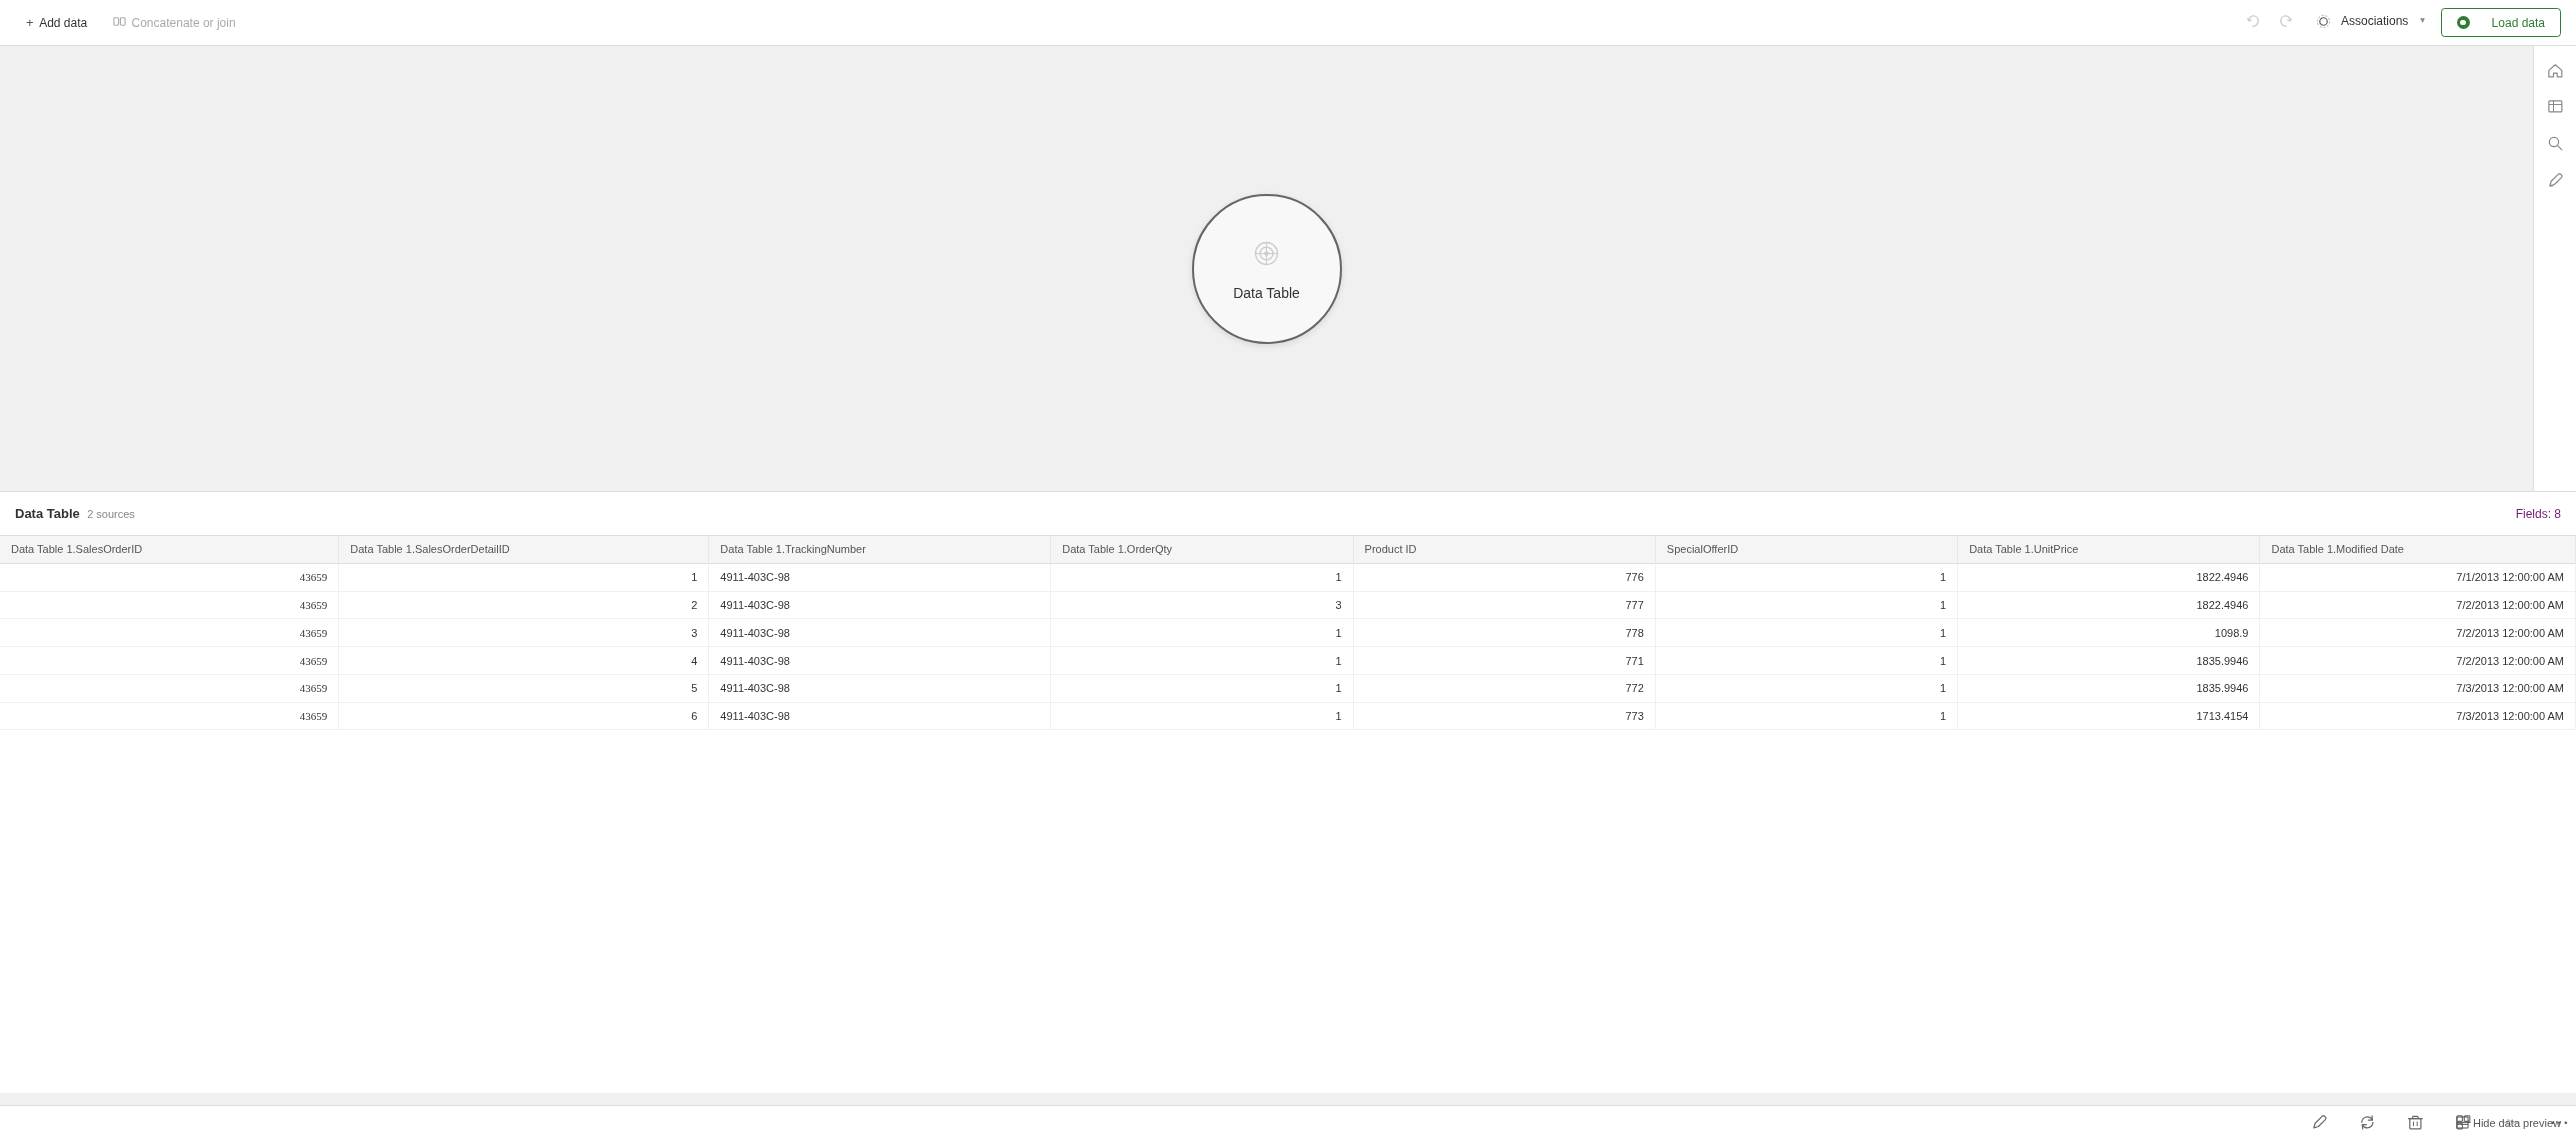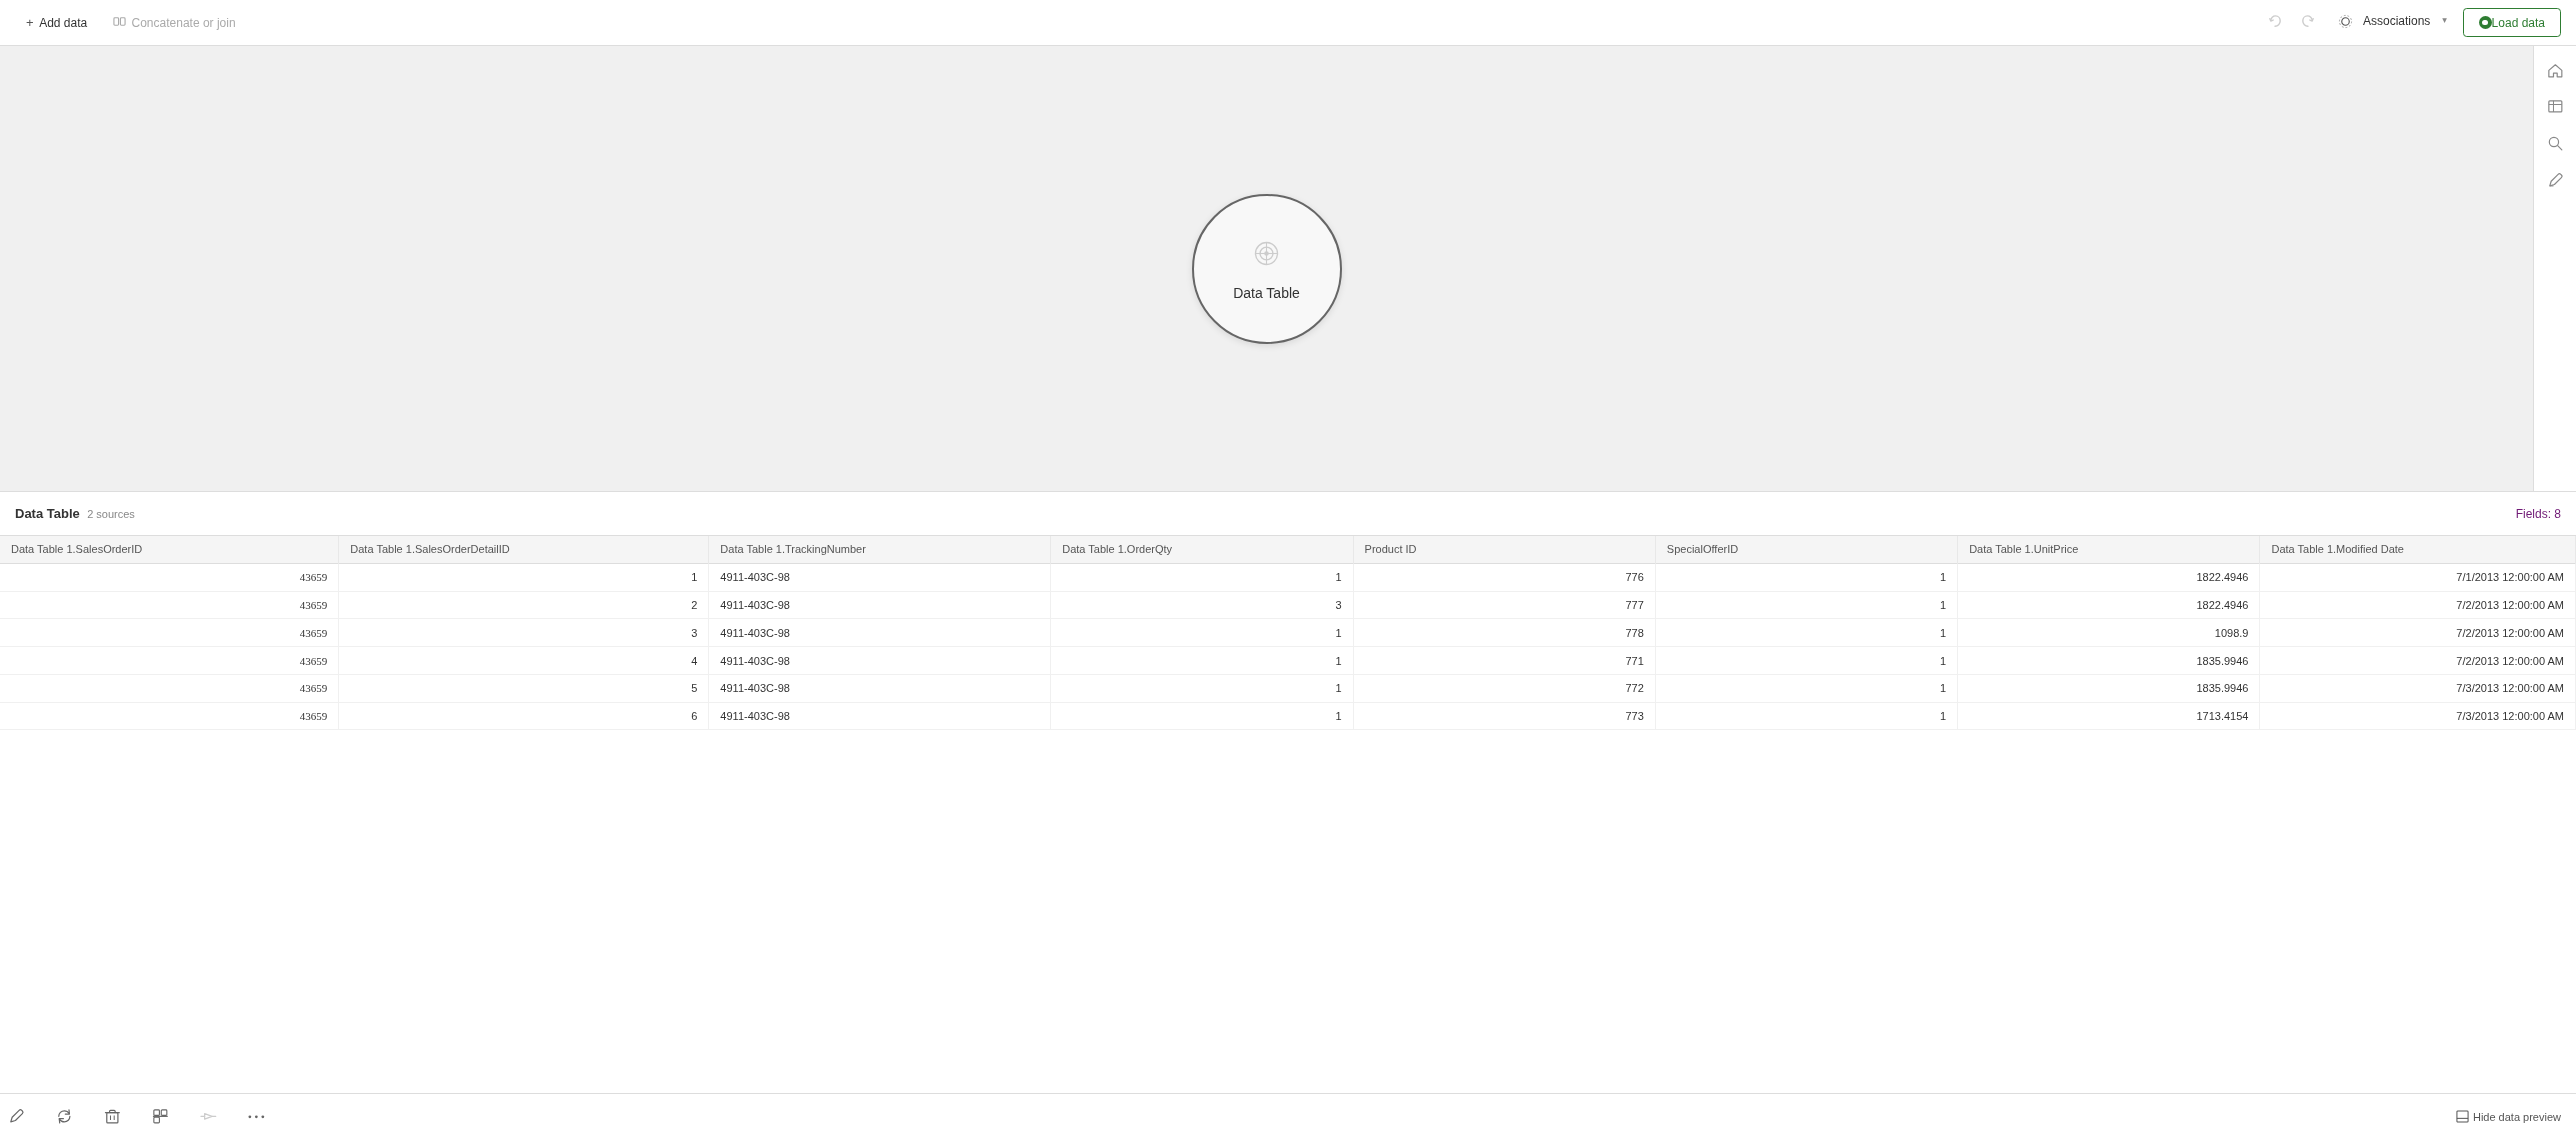--- a/index.html
+++ b/index.html
@@ -33,21 +33,21 @@
     }
 
     .associations-btn {
       display: flex; gap: 10px;
       padding: 5.6px 11px; background: transparent; border: 0.9px solid transparent;
       cursor: pointer; font-size: 12px; color: #333; border-radius: 3.7px;
     }
     .associations-icon { font-size: 13px; color: #555; }
 
     .load-data-btn {
-      display: flex; align-items: center; gap: 0;
+      display: flex; align-items: center; gap: 22px;
       padding: 6.5px 15px; background: transparent; border: 1.9px solid #2e7d32;
       cursor: pointer; font-size: 12px; color: #2e7d32; border-radius: 3.7px; font-weight: 500;
     }
     .load-data-circle { width: 13px; height: 13px; border-radius: 50%; background: #2e7d32; display: flex; align-items: center; justify-content: center; }
     .load-data-circle::after { content: ''; width: 5.6px; height: 5.6px; border-radius: 50%; background: #fff; }
 
     
     .right-sidebar {
       position: absolute;
       right: 0; top: 46px;
@@ -156,24 +156,24 @@
       text-align: right;
       white-space: nowrap;
     }
     tbody td.text-col { text-align: left; }
     tbody td:first-child { text-align: right; font-family: Liberation Serif, serif; }
 
     
     .bottom-toolbar {
       position: absolute;
       bottom: 0; left: 0; right: 0;
-      height: 46px;
+      height: 34px;
       background: #fff;
       border-top: 0.9px solid #ddd;
-      display: flex; align-items: center; justify-content: flex-start;
+      display: flex; align-items: center; justify-content: flex-end;
       gap: 15px;
     }
     .bottom-tool-btn {
       width: 33px; height: 33px;
       display: flex; align-items: center; justify-content: center;
       background: transparent; border: none; cursor: pointer;
       border-radius: 3.7px; font-size: 15px; color: #666;
     }
     .bottom-tool-btn.disabled { color: #ccc; cursor: default; }
 

